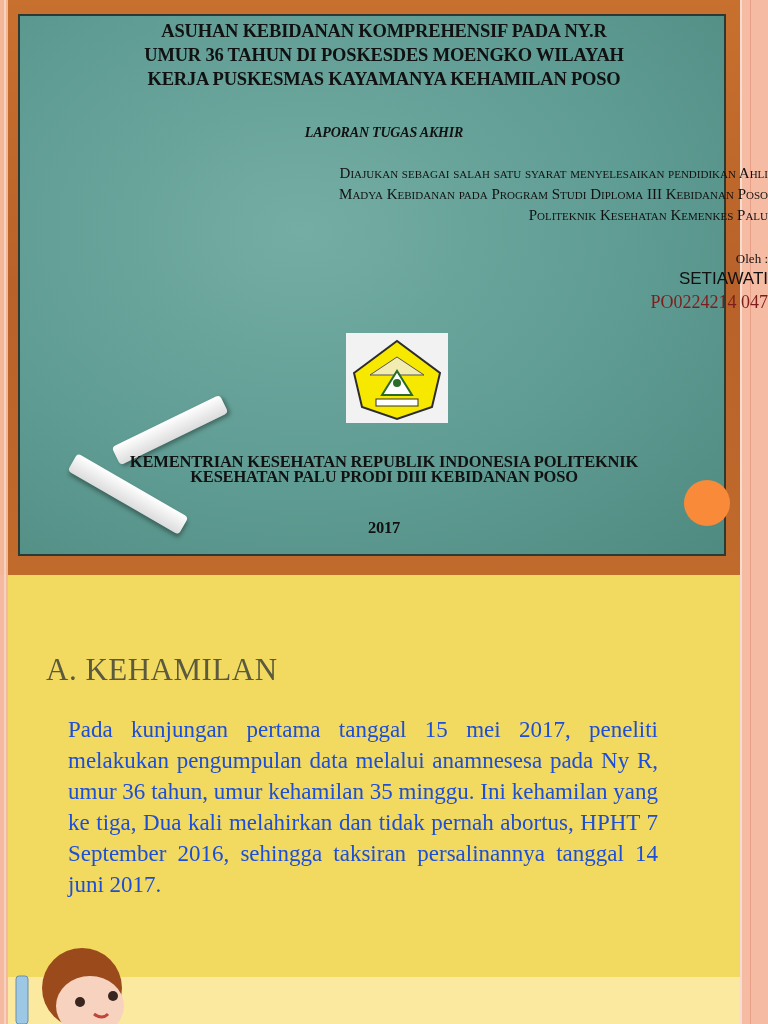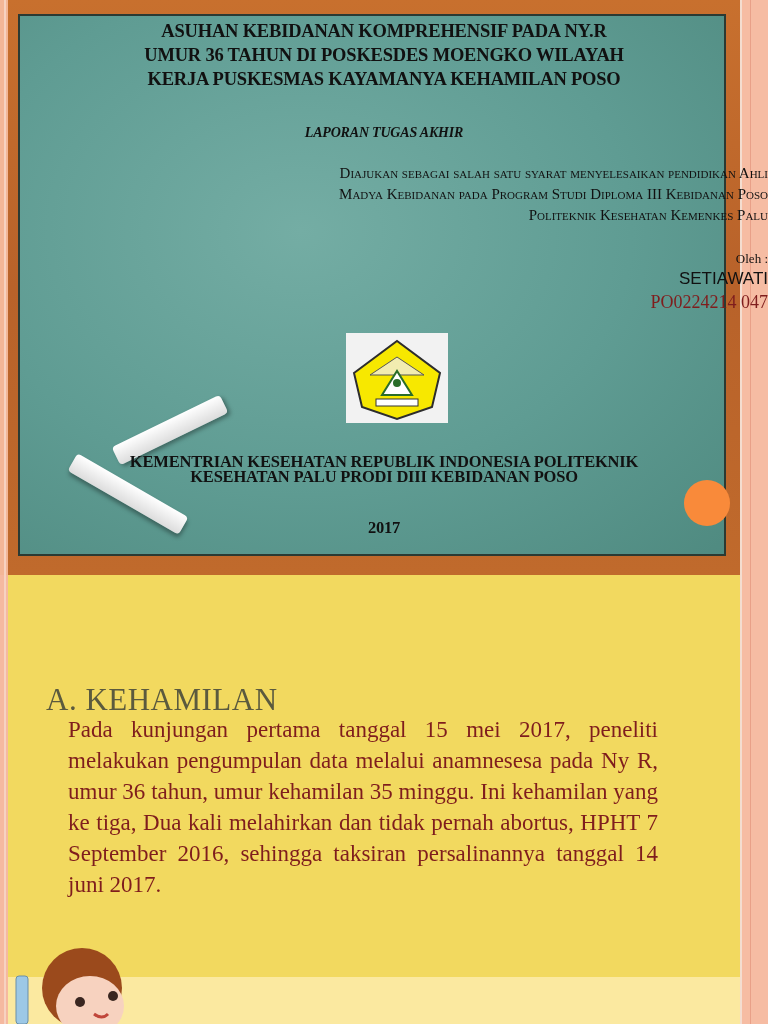--- a/index.html
+++ b/index.html
@@ -14,22 +14,22 @@
   .vline { position:absolute; top:0; width:2px; height:1024px; background:#f4ddd0; }
   .vline2 { position:absolute; top:0; width:1px; height:1024px; background:#e9a088; }
   .lline { position:absolute; left:4px; top:0; width:2px; height:1024px; background:#f7d2c1; }
   .t1 { position:absolute; left:0; width:768px; text-align:center; font-weight:bold; font-size:18.5px; color:#111; letter-spacing:-0.2px; line-height:22px; }
   .sub { position:absolute; left:0; width:768px; text-align:right; font-size:15px; color:#111; line-height:21px; font-variant:small-caps; }
   .chalk { position:absolute; height:20px; background:linear-gradient(180deg,#ffffff,#dcdcdc); border-radius:4px; box-shadow:2px 3px 4px rgba(0,0,0,0.35); }
   .logo { position:absolute; left:346px; top:333px; width:102px; height:90px; background:#f2f2f2; }
   .dot { position:absolute; left:684px; top:480px; width:46px; height:46px; border-radius:50%; background:#f98a3a; }
   .slide2 { position:absolute; left:8px; top:575px; width:732px; height:449px; background:#f2d95f; }
   .pale { position:absolute; left:8px; top:977px; width:732px; height:47px; background:#fbe9a0; }
-  .head2 { position:absolute; left:46px; top:652px; font-size:31px; color:#5b5a3e; letter-spacing:0.5px;margin-top:30px; }
-  .para { position:absolute; left:68px; top:714px; width:590px; font-size:23px; line-height:31px; color:#7f1d1d; text-align:justify; }
+  .head2 { position:absolute; left:46px; top:652px; font-size:31px; color:#5b5a3e; letter-spacing:0.5px; }
+  .para { position:absolute; left:68px; top:714px; width:590px; font-size:23px; line-height:31px; color:#1d4ed8; text-align:justify; }
 </style>
 </head>
 <body>
 
 <div class="slide1">
   <div class="frame"></div>
   <div class="board"></div>
 </div>
 
 <div class="lline"></div>

